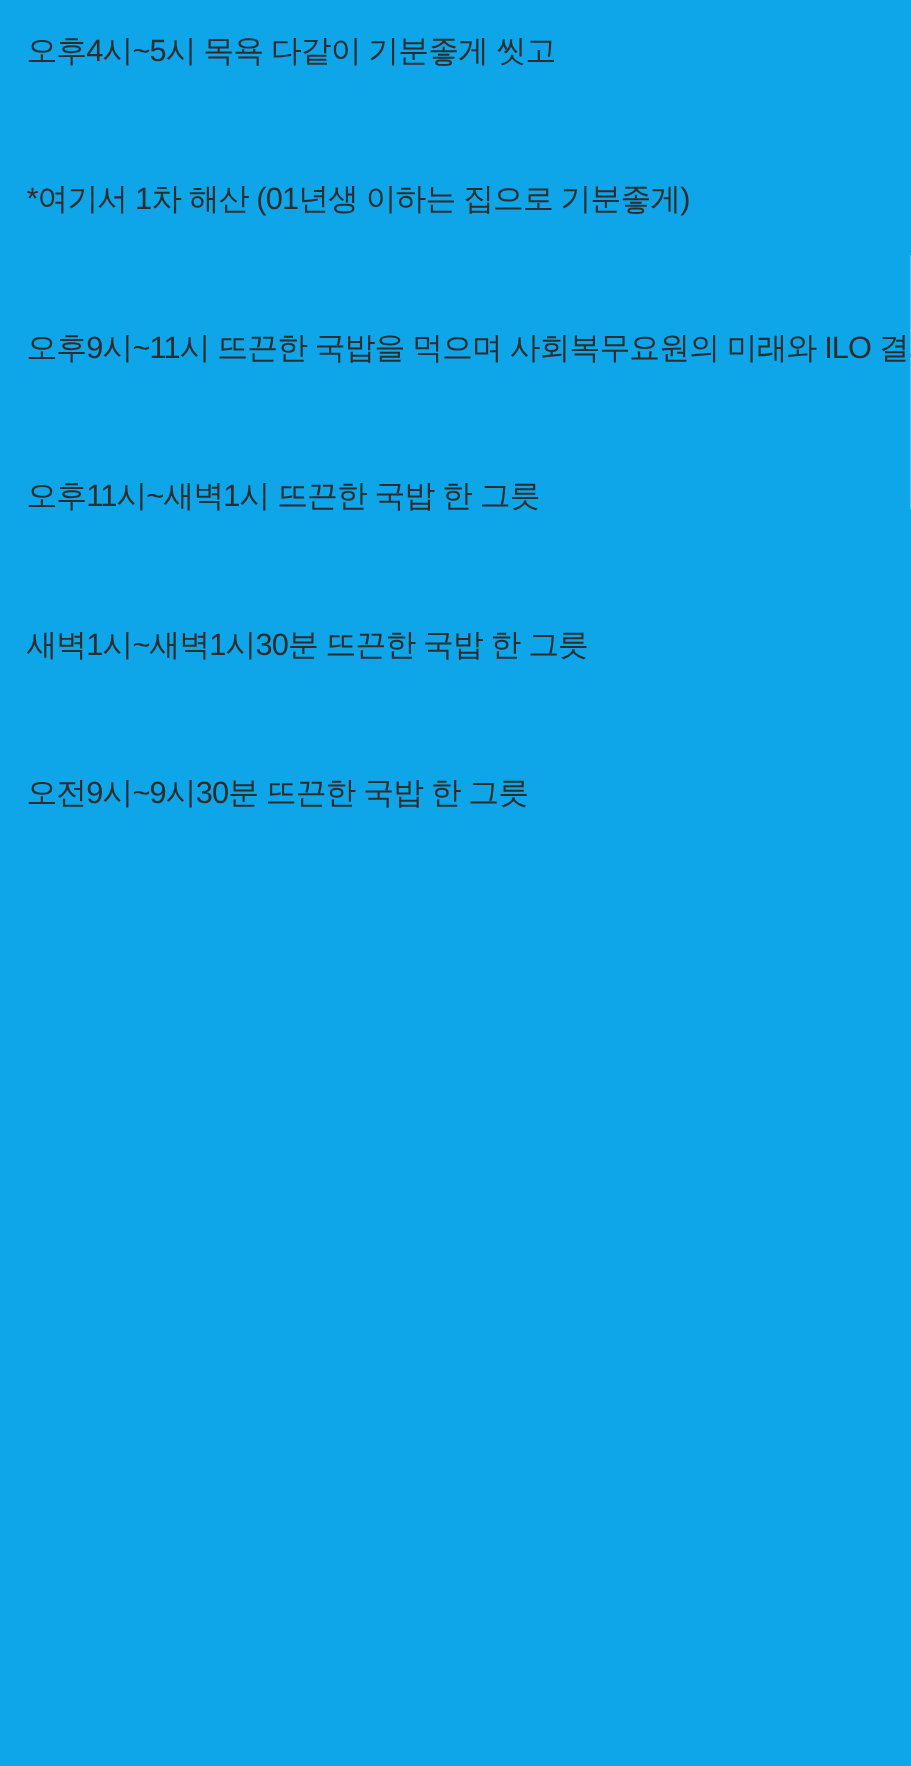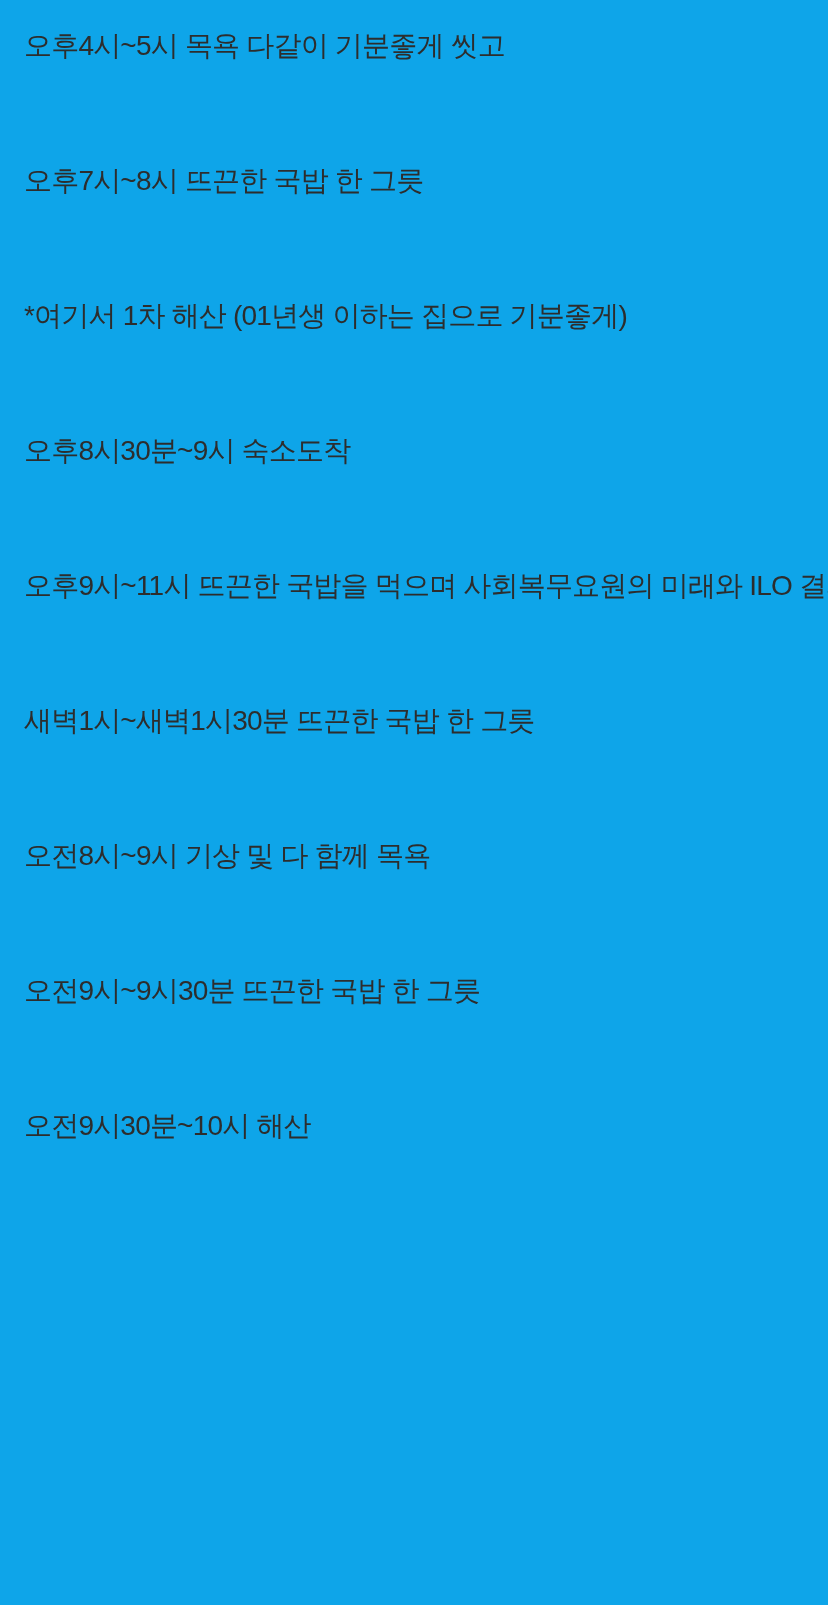--- a/index.html
+++ b/index.html
@@ -35,47 +35,38 @@
 </head>
 <body>
 
 <div class="page">
 
   <div class="entry">
     <div class="line">오후4시~5시 목욕 다같이 기분좋게 씻고</div>
   </div>
 
 
-  <div class="entry">
-    <div class="line">오후7시~8시 뜨끈한 국밥 한 그릇</div>
-  </div>
 
   <div class="entry">
     <div class="line">*여기서 1차 해산 (01년생 이하는 집으로 기분좋게)</div>
   </div>
 
-  <div class="entry">
-    <div class="line">오후8시30분~9시 숙소도착</div>
-  </div>
 
   <div class="entry">
     <div class="line">오후9시~11시 뜨끈한 국밥을 먹으며 사회복무요원의 미래와 ILO 결과에</div>
   </div>
 
+  <div class="entry">
+    <div class="line">오후11시~새벽1시 뜨끈한 국밥 한 그릇</div>
+  </div>
 
   <div class="entry">
     <div class="line">새벽1시~새벽1시30분 뜨끈한 국밥 한 그릇</div>
   </div>
 
 
-  <div class="entry">
-    <div class="line">오전8시~9시 기상 및 다 함께 목욕</div>
-  </div>
 
   <div class="entry">
     <div class="line">오전9시~9시30분 뜨끈한 국밥 한 그릇</div>
   </div>
 
-  <div class="entry">
-    <div class="line">오전9시30분~10시 해산</div>
-  </div>
 
 </div>
 
 </body></html>

